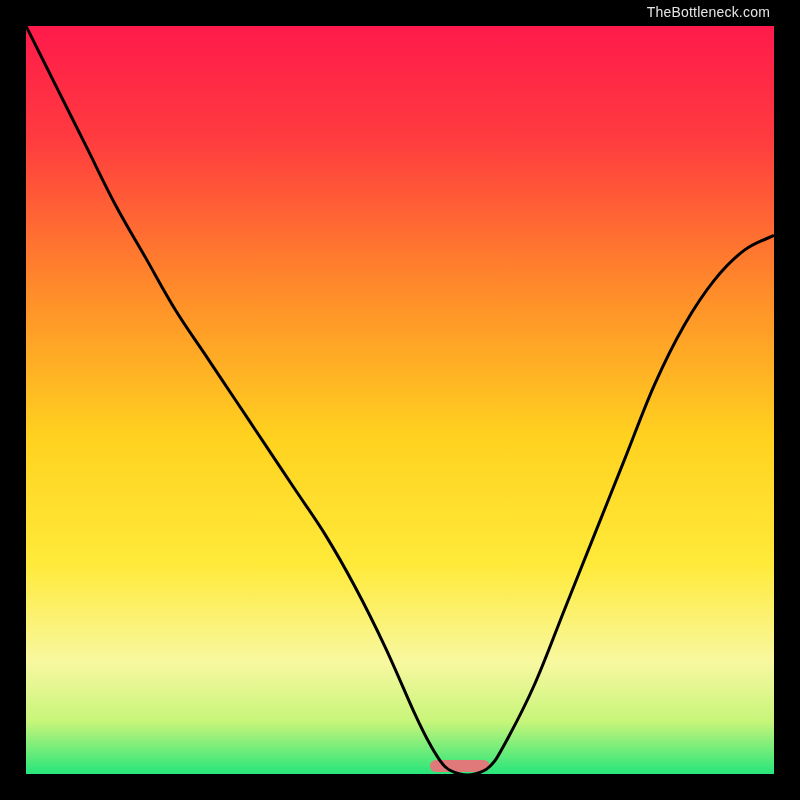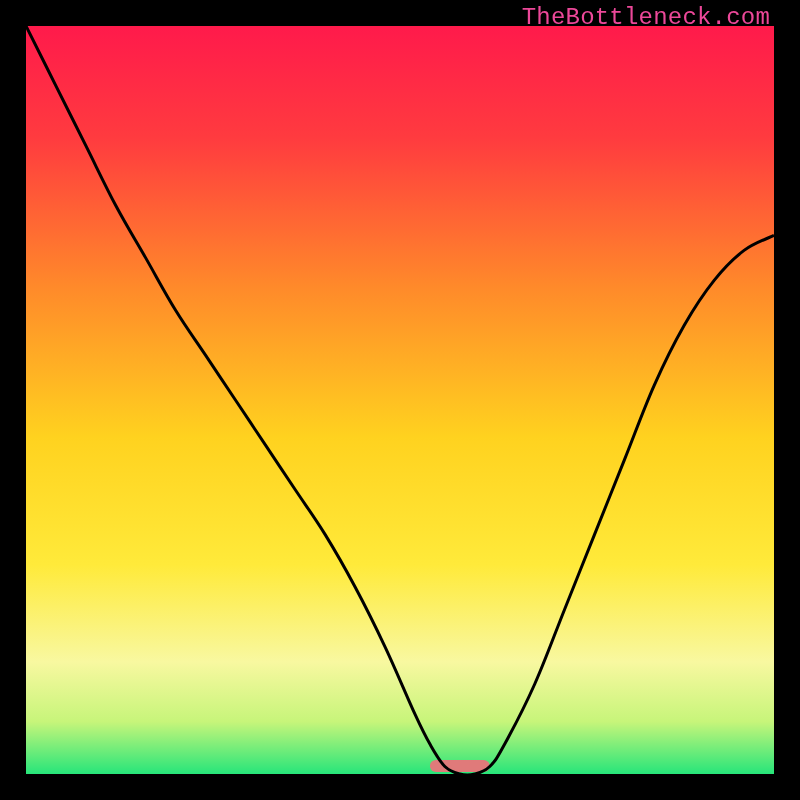--- a/index.html
+++ b/index.html
@@ -22,23 +22,23 @@
     position: absolute;
     left: 0;
     top: 0;
     width: 748px;
     height: 748px;
   }
   .watermark {
     position: absolute;
     top: 4px;
     right: 30px;
-    font-family: Liberation Mono, monospace;
-    font-size: 24px;
-    color: #ec4899;
+    font-family: Liberation Sans, sans-serif;
+    font-size: 14px;
+    color: #e5e5e5;
     letter-spacing: 0.2px;
   }
   svg { display: block; }
 </style>
 </head>
 <body>
 
 <div class="watermark">TheBottleneck.com</div>
 
 <div class="frame">

